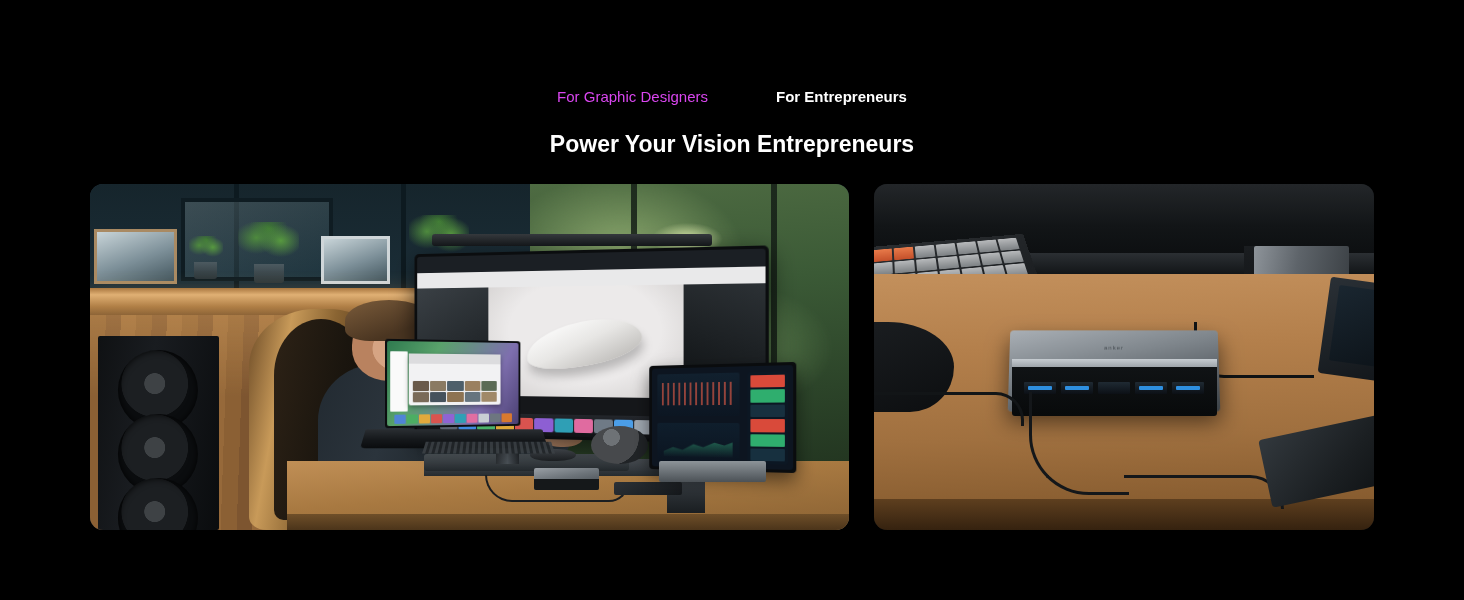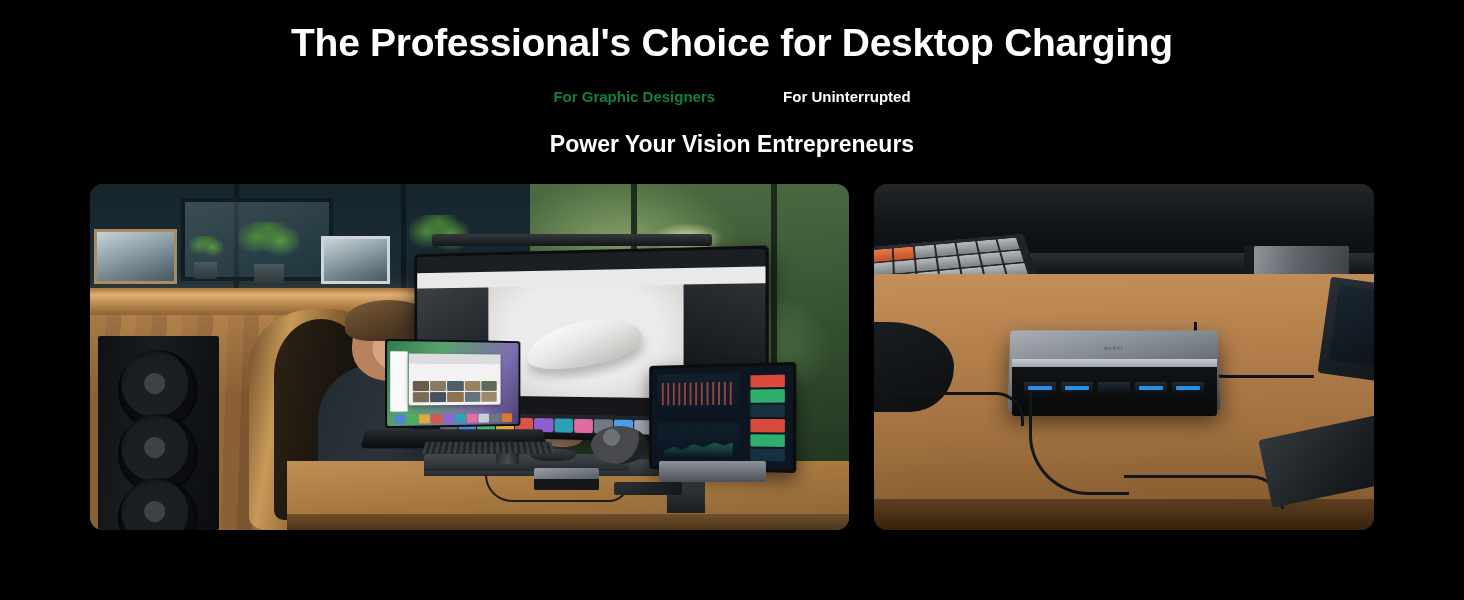--- a/index.html
+++ b/index.html
@@ -46,22 +46,22 @@
     width: 1464px;
     display: flex;
     justify-content: center;
     align-items: center;
     gap: 0px;
   }
 
   .tab {
     font-size: 15px;
     line-height: 22px;
-    color: #15803d;
-    font-weight: bold;
+    color: #d946ef;
+    font-weight: normal;
     cursor: pointer;
     padding: 0 34px;
     white-space: nowrap;
     background: transparent;
     border: none;
     font-family: inherit;
   }
 
   .tab.is-active {
     color: #ffffff;
@@ -561,25 +561,24 @@
     background:linear-gradient(150deg,#1a2630,#0d141a);
     border-radius:2px;
     transform: rotate(8deg);
   }
 </style>
 </head>
 <body>
 
 <div class="page">
 
-  <h1 class="headline">The Professional's Choice for Desktop Charging</h1>
 
   <nav class="tabs">
     <button class="tab">For Graphic Designers</button>
-    <button class="tab is-active">For Uninterrupted</button>
+    <button class="tab is-active">For Entrepreneurs</button>
   </nav>
 
   <h2 class="subhead">Power Your Vision Entrepreneurs</h2>
 
   <div class="gallery">
 
     <figure class="shot shot-left" aria-label="Man working at a wooden desk with a large monitor showing a white wireless mouse product render, a laptop, a tablet displaying trading charts, a docking station, floor-standing speaker, wooden office chair and a forest view through the window">
       <div class="scene">
         <div class="l-wall"></div>
         <div class="l-window"></div>

